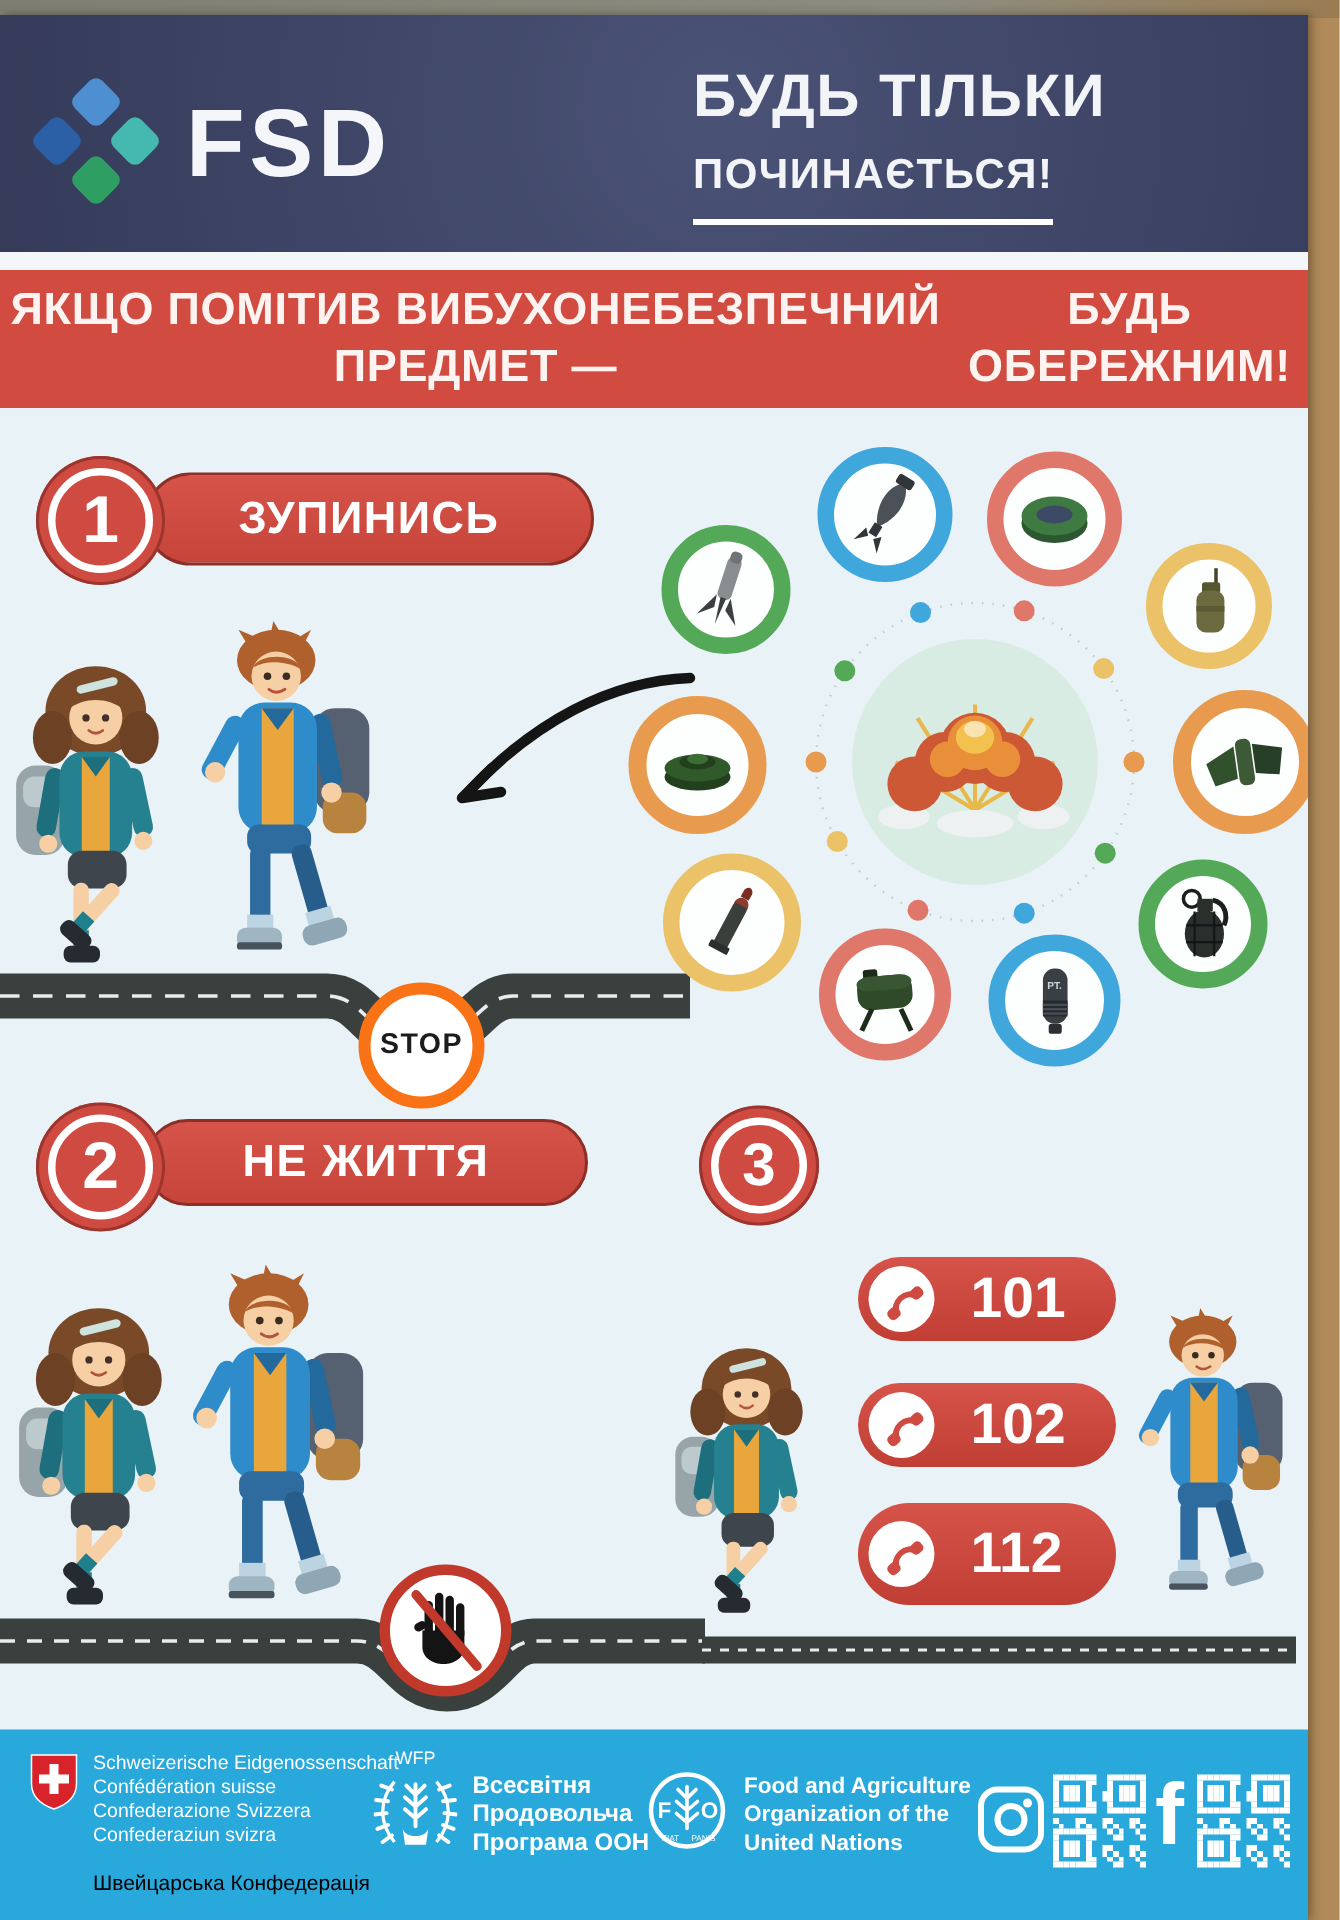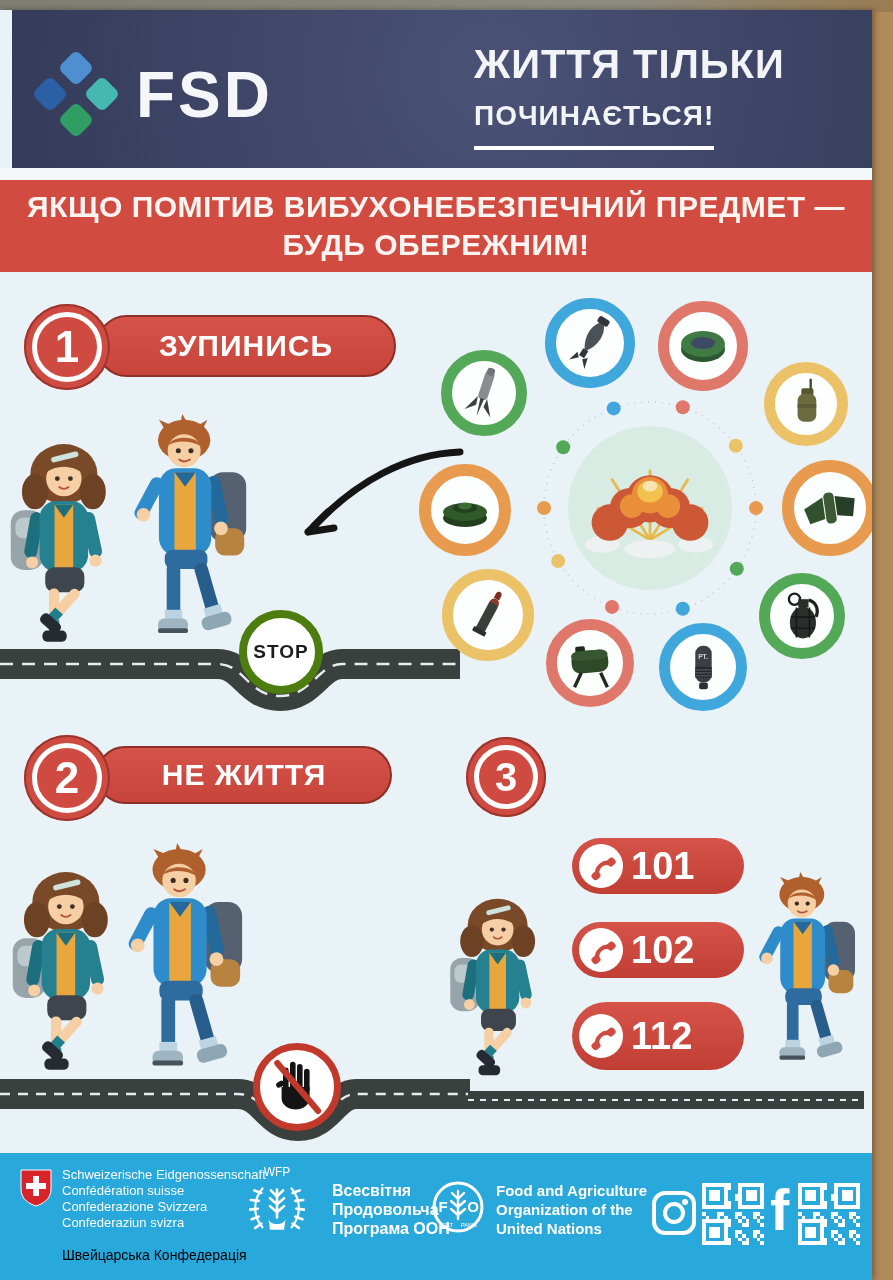--- a/index.html
+++ b/index.html
@@ -9,49 +9,49 @@
     font-family:"Liberation Sans","DejaVu Sans",sans-serif;
     -webkit-font-smoothing:antialiased;
   }
   .abs{position:absolute;}
   .table-top{left:0;top:0;width:893px;height:12px;
     background:linear-gradient(90deg,#7e7f72,#8d8c80 70%,#9a7c52);}
   .poster{left:0;top:10px;width:872px;height:1270px;background:#e9f2f6;
     box-shadow:2px 0 6px rgba(0,0,0,.35);overflow:hidden;}
   
   .header{left:0;top:0;width:100%;height:158px;
-    background:radial-gradient(circle at 55% 40%, #4a5276 0%, #3e4566 55%, #353b59 100%);margin-left:12px;}
+    background:radial-gradient(circle at 55% 40%, #4a5276 0%, #3e4566 55%, #353b59 100%);}
   .fsd-text{color:#f4f6f9;font-size:64px;font-weight:bold;letter-spacing:3px;}
   .title{color:#f2f4f7;font-weight:bold;line-height:52px;letter-spacing:1px;}
   .title .l1{font-size:40px;}
   .title .l2{font-size:28px;border-bottom:4px solid #fff;padding-bottom:4px;display:inline-block;}
   .gap{left:0;top:158px;width:100%;height:12px;background:#f3f7f9;}
   
   .banner{left:0;top:170px;width:100%;height:92px;background:#d14b41;color:#fdf4f1;
-    display:flex;flex-direction:column;justify-content:center;align-items:center;
+    display:flex;flex-direction:row;justify-content:center;align-items:center;
     font-weight:bold;font-size:30px;line-height:38px;letter-spacing:.5px;text-align:center;}
   
   .badge{border-radius:50%;background:#cf4b42;box-shadow:0 0 0 2px #9c352d inset;z-index:6;
     display:flex;}
   .badge-inner{flex:1;margin:8px;border:5px solid #fff;border-radius:50%;
     display:flex;align-items:center;justify-content:center;color:#fff;font-weight:bold;}
   .pill{background:linear-gradient(180deg,#d65349,#c64439);border:2px solid #8c2f27;border-radius:40px;
     color:#fff;font-weight:bold;display:flex;flex-direction:column;justify-content:center;
     align-items:center;text-align:center;z-index:5;letter-spacing:1px;}
   
   .hz{border-radius:50%;background:#fdfefe;display:flex;align-items:center;justify-content:center;
     box-sizing:border-box;z-index:3;}
   .mint{border-radius:50%;background:#d9ece3;display:flex;align-items:center;justify-content:center;z-index:2;}
   
   .sign{border-radius:50%;background:#fff;box-sizing:border-box;z-index:6;
     display:flex;align-items:center;justify-content:center;}
   .stop-text{font-size:19px;font-weight:900;color:#1c1c1c;letter-spacing:1px;}
   
   .ph-pill{background:linear-gradient(180deg,#d65349,#c03e34);border-radius:34px;display:flex;
-    align-items:center;gap:8px;padding-left:7px;box-sizing:border-box;z-index:5;text-align:center;}
+    align-items:center;gap:24px;padding-left:7px;box-sizing:border-box;z-index:5;text-align:center;}
   .ph-circle{width:44px;height:44px;border-radius:50%;background:#fff;display:flex;
     align-items:center;justify-content:center;}
   .ph-num{color:#fff;font-weight:bold;font-size:38px;}
   
   .footer{left:0;top:1143px;width:100%;height:127px;background:#29a8dc;color:#fff;}
   .sw-lines{font-size:13px;line-height:16px;color:#fdfdfd;}
   .sw-uk{font-size:14px;color:#000000;}
   .org-lines{font-weight:bold;font-size:16px;line-height:19px;}
   .fb{color:#fff;font-weight:bold;font-size:58px;line-height:54px;}
   [data-qr]{display:grid;grid-template-columns:repeat(17,1fr);grid-auto-rows:1fr;}
@@ -286,21 +286,21 @@
 
   <div class="abs header">
     <svg class="abs" style="left:16px;top:38px" width="96" height="96" viewBox="0 0 96 96">
       <rect x="35" y="7" width="26" height="26" rx="6" fill="#4d8fd1" transform="rotate(45 48 20)"></rect>
       <rect x="9" y="33" width="26" height="26" rx="6" fill="#2b5fa6" transform="rotate(45 22 46)"></rect>
       <rect x="61" y="33" width="26" height="26" rx="6" fill="#45b8b0" transform="rotate(45 74 46)"></rect>
       <rect x="35" y="59" width="26" height="26" rx="6" fill="#2f9e63" transform="rotate(45 48 72)"></rect>
     </svg>
     <div class="abs fsd-text" style="left:124px;top:48px">FSD</div>
     <div class="abs title" style="left:462px;top:28px;width:400px">
-      <div class="l1">ЖИТТЯ ТІЛЬКИ</div>
+      <div class="l1">БУДЬ ТІЛЬКИ</div>
       <div><span class="l2">ПОЧИНАЄТЬСЯ!</span></div>
     </div>
   </div>
   <div class="abs gap"></div>
 
   <div class="abs banner">
     <div>ЯКЩО ПОМІТИВ ВИБУХОНЕБЕЗПЕЧНИЙ ПРЕДМЕТ —</div>
     <div>БУДЬ ОБЕРЕЖНИМ!</div>
   </div>
 
@@ -389,21 +389,21 @@
   <svg class="abs" style="left:0;top:630px" width="460" height="110" viewBox="0 0 460 110">
     <path d="M0 24 H218 C244 24 248 56 280 56 C312 56 318 24 342 24 H460" fill="none" stroke="#3a403e" stroke-width="30"></path>
     <path d="M0 24 H218 C244 24 248 56 280 56 C312 56 318 24 342 24 H460" fill="none" stroke="#e8ecee" stroke-width="2.4" stroke-dasharray="13 9"></path>
   </svg>
   <svg class="abs kid" style="left:6px;top:422px" width="112" height="233">
       <use href="#kid-girl"></use>
     </svg>
   <svg class="abs kid" style="left:126px;top:404px" width="126" height="252">
       <use href="#kid-boy"></use>
     </svg>
-  <div class="abs sign" style="left:239px;top:600px;width:84px;height:84px;border:8px solid #4d7c0f">
+  <div class="abs sign" style="left:239px;top:645px;width:84px;height:84px;border:8px solid #f97316">
     <span class="stop-text">STOP</span>
   </div>
 
   <div class="abs pill" style="left:96px;top:736px;width:292px;height:54px;font-size:30px">
     <div>НЕ  ЖИТТЯ</div>
   </div>
   <div class="abs badge" style="left:24px;top:725px;width:86px;height:86px">
     <div class="badge-inner" style="font-size:44px">2</div>
   </div>
 
@@ -474,21 +474,21 @@
       <div>Confederaziun svizra</div>
     </div>
     <div class="abs sw-uk" style="left:62px;top:94px">Швейцарська Конфедерація</div>
 
     <div class="abs" style="left:248px;top:12px;width:58px;text-align:center">
       <div style="font-size:12px;font-weight:normal">WFP</div>
       <svg width="56" height="56">
           <use href="#wfp-emblem"></use>
         </svg>
     </div>
-    <div class="abs org-lines" style="left:332px;top:28px">
+    <div class="abs org-lines" style="left:315px;top:28px">
       <div>Всесвітня</div>
       <div>Продовольча</div>
       <div>Програма ООН</div>
     </div>
 
     <svg class="abs" style="left:430px;top:26px" width="56" height="56">
         <use href="#fao-emblem"></use>
       </svg>
     <div class="abs org-lines" style="left:496px;top:28px;font-size:15px">
       <div>Food and Agriculture</div>

